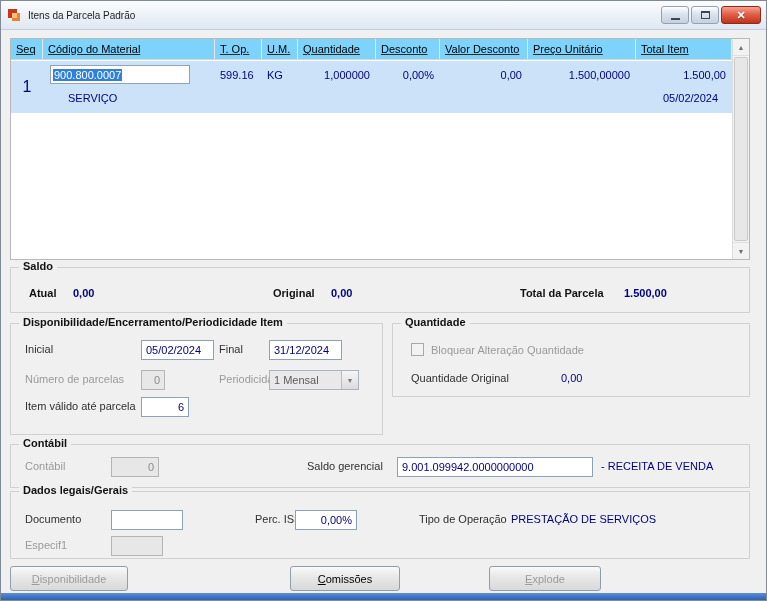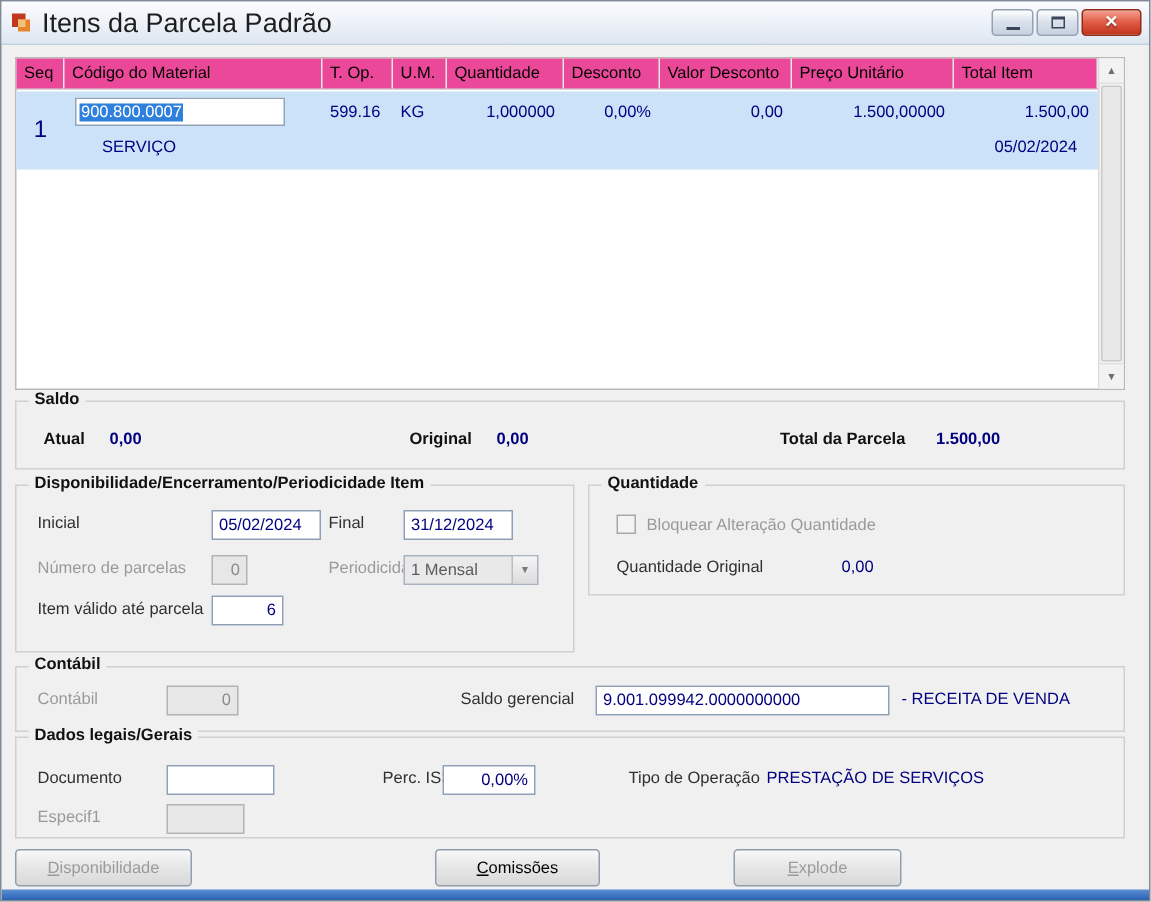--- a/index.html
+++ b/index.html
@@ -7,37 +7,37 @@
   body { font-family:"Liberation Sans", sans-serif; font-size:11px; color:#2b2b2b; }
 
   .window { position:relative; width:767px; height:601px; background:#f0f0f0;
             border:1px solid #808a96; overflow:hidden; }
 
   
   .titlebar { position:absolute; left:0; top:0; right:0; height:29px;
               background:linear-gradient(180deg,#fbfcfd 0%,#ecf1f8 55%,#dde7f2 100%);
               border-bottom:1px solid #c2cfdd; display:flex; align-items:center; padding:0 5px; }
   .app-icon { width:16px; height:16px; display:inline-block; }
-  .title { margin-left:6px; font-size:18px; color:#1d1d1d; }
+  .title { margin-left:6px; font-size:10px; color:#1d1d1d; }
   .win-buttons { margin-left:auto; display:flex; gap:2px; }
   .winbtn { width:28px; height:18px; border:1px solid #93a1b2; border-radius:3px;
             background:linear-gradient(180deg,#ffffff,#dbe2ec 45%,#c6d1df);
             display:flex; align-items:center; justify-content:center; cursor:default; }
   .winbtn.close { width:40px; border-color:#8f2a17;
             background:linear-gradient(180deg,#f3a291,#e2604a 45%,#c1331b); }
   .glyph-min { width:9px; height:2px; background:#39455a; margin-top:8px; }
   .glyph-max { width:9px; height:8px; border:1px solid #39455a; border-top-width:2px; }
   .glyph-close { color:#fff; font-size:11px; font-weight:bold; line-height:1;
                  text-shadow:0 1px 1px rgba(0,0,0,.35); }
 
   
   .grid { position:absolute; left:9px; top:37px; width:740px; height:222px;
           background:#ffffff; border:1px solid #b9b9b9; }
   .grid-header { position:absolute; left:0; top:0; right:17px; height:21px;
-          background:#ec4899; border-bottom:1px solid #d6d6d6; display:flex; }
+          background:#7dd3fc; border-bottom:1px solid #d6d6d6; display:flex;text-decoration:underline; }
   .gh { padding:4px 0 0 5px; color:#000; border-right:1px solid #e7e7e7; white-space:nowrap; overflow:hidden; }
   .c-seq   { width:32px; }
   .c-cod   { width:172px; }
   .c-top   { width:47px; }
   .c-um    { width:36px; }
   .c-qtd   { width:78px; }
   .c-desc  { width:64px; }
   .c-vdesc { width:88px; }
   .c-preco { width:108px; }
   .c-total { flex:1; }

